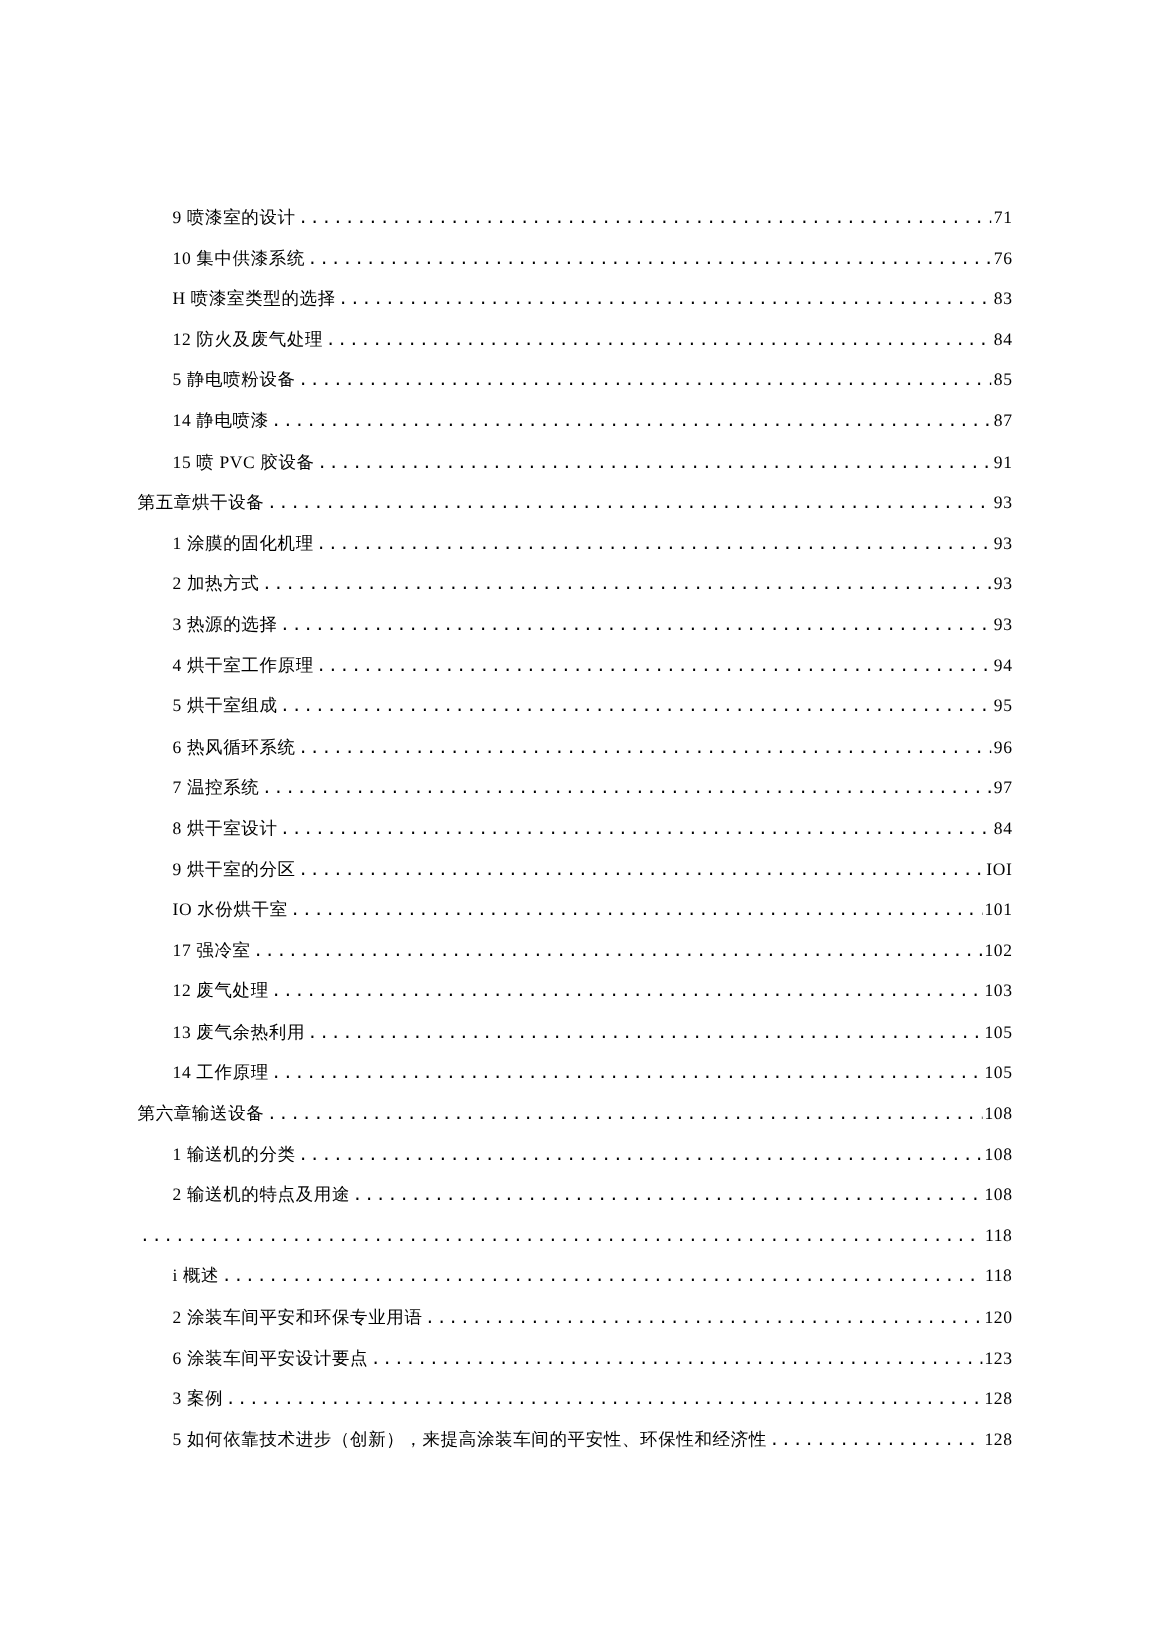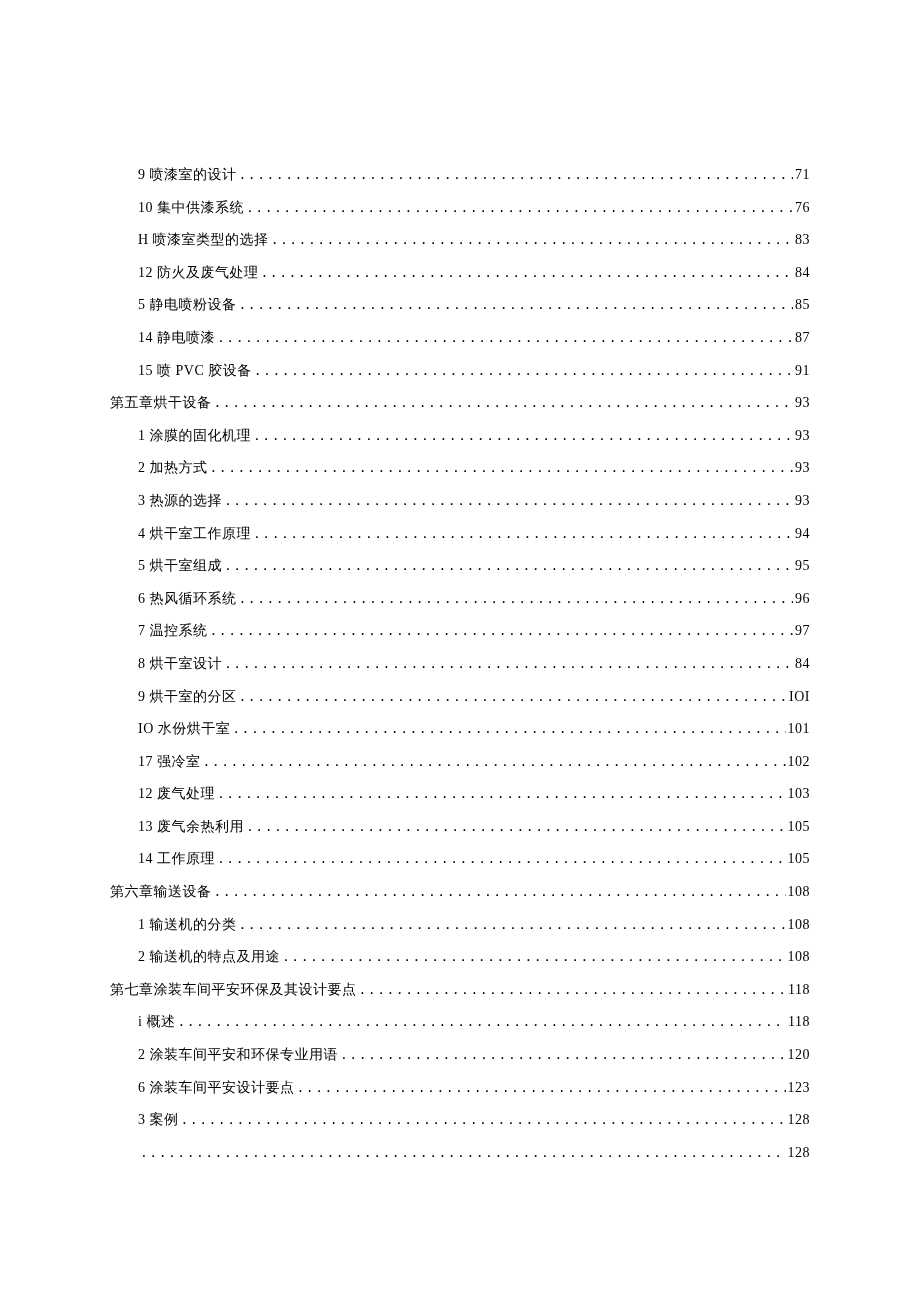--- a/index.html
+++ b/index.html
@@ -171,21 +171,20 @@
       <span class="toc-label">1 输送机的分类</span>
       <span class="toc-dots">.........................................................................................................................................................</span>
       <span class="toc-page">108</span>
     </div>
     <div class="toc-line indent-1">
       <span class="toc-label">2 输送机的特点及用途 </span>
       <span class="toc-dots">.........................................................................................................................................................</span>
       <span class="toc-page">108</span>
     </div>
     <div class="toc-line indent-0">
-      <span class="toc-label">第七章涂装车间平安环保及其设计要点 </span>
       <span class="toc-dots">.........................................................................................................................................................</span>
       <span class="toc-page">118</span>
     </div>
     <div class="toc-line indent-1">
       <span class="toc-label">i 概述</span>
       <span class="toc-dots">.........................................................................................................................................................</span>
       <span class="toc-page">118</span>
     </div>
     <div class="toc-line indent-1">
       <span class="toc-label">2 涂装车间平安和环保专业用语 </span>
@@ -196,16 +195,17 @@
       <span class="toc-label">6 涂装车间平安设计要点 </span>
       <span class="toc-dots">.........................................................................................................................................................</span>
       <span class="toc-page">123</span>
     </div>
     <div class="toc-line indent-1">
       <span class="toc-label">3 案例</span>
       <span class="toc-dots">.........................................................................................................................................................</span>
       <span class="toc-page">128</span>
     </div>
     <div class="toc-line indent-1">
+      <span class="toc-label">5 如何依靠技术进步（创新），来提高涂装车间的平安性、环保性和经济性</span>
       <span class="toc-dots">.........................................................................................................................................................</span>
       <span class="toc-page">128</span>
     </div>
   </div>
 
 </body></html>

